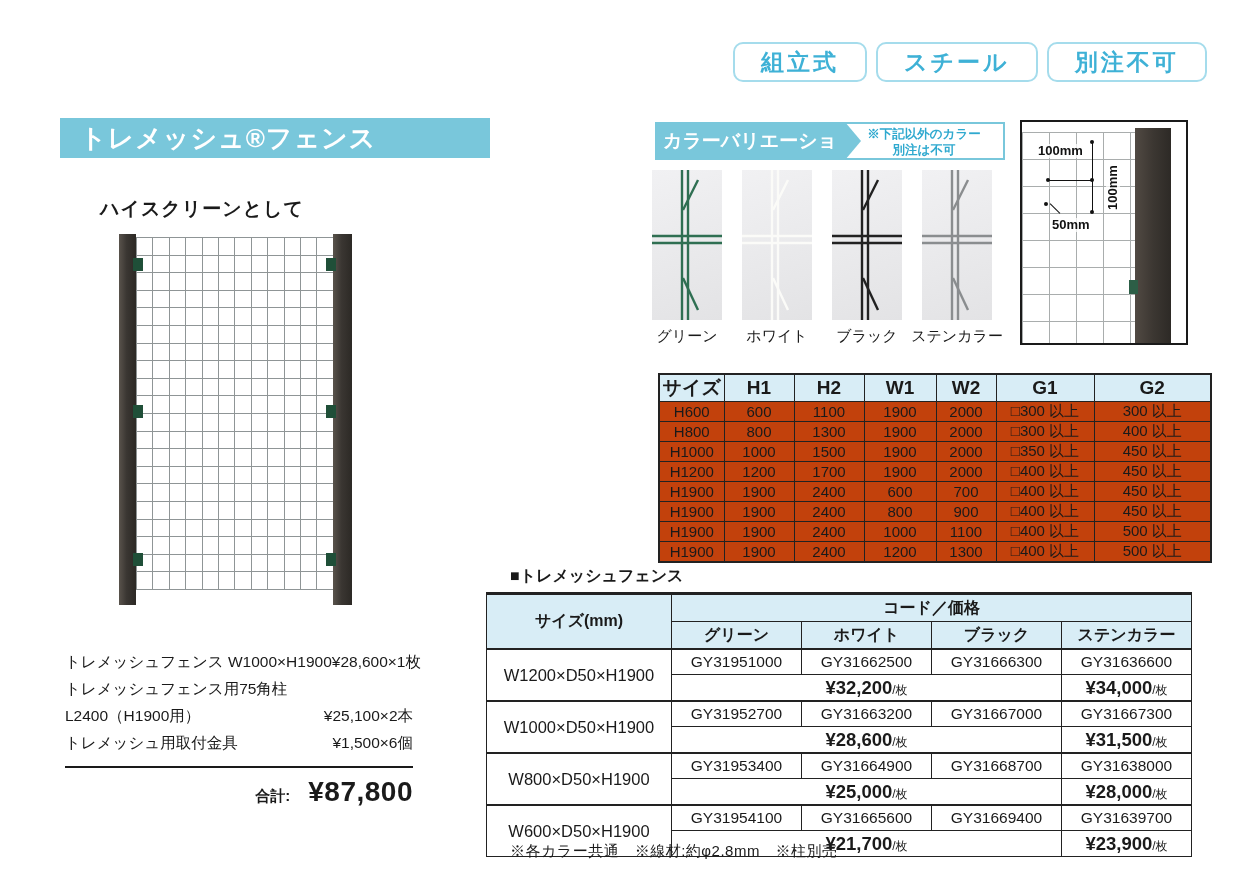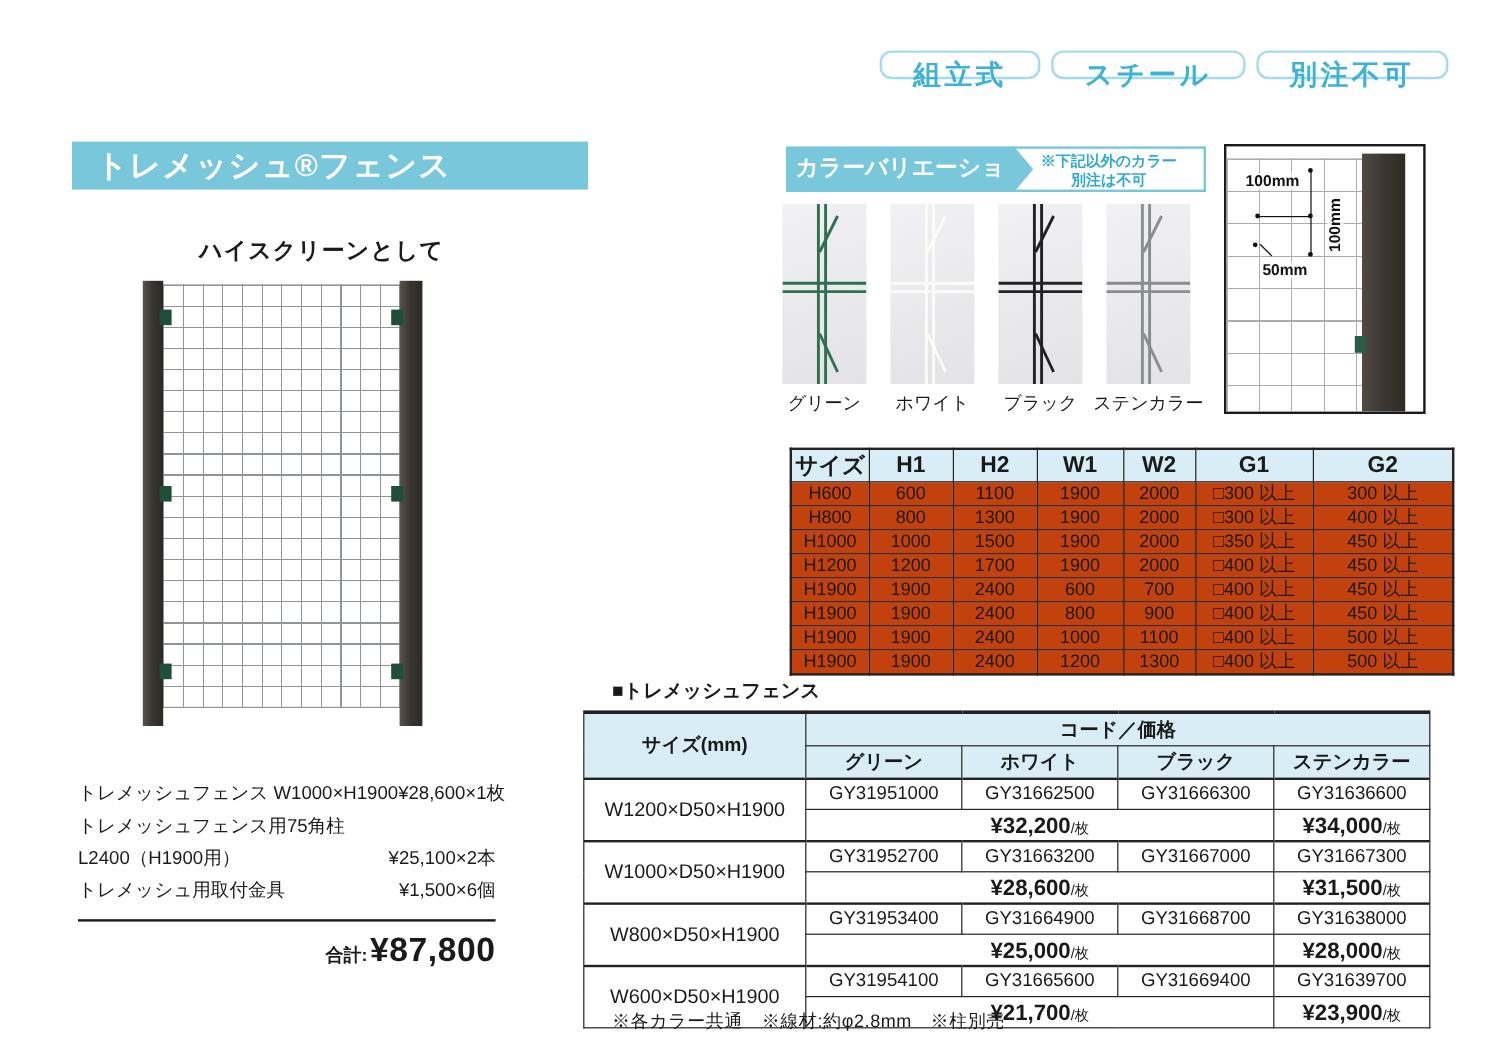--- a/index.html
+++ b/index.html
@@ -1,47 +1,47 @@
 <!DOCTYPE html>
 <html><head>
 <meta charset="utf-8">
 <style>
   html,body{margin:0;padding:0;background:#fff;}
   .page{position:relative;width:1245px;height:879px;background:#fff;overflow:hidden;
         font-family:"Liberation Sans",sans-serif;color:#1a1a1a;}
 
   
   .badge-row{position:absolute;left:733px;top:42px;display:flex;gap:9px;}
-  .badge{height:24px;box-sizing:border-box;border:2px solid #a5dcec;border-radius:10px;
+  .badge{height:40px;box-sizing:border-box;border:2px solid #a5dcec;border-radius:10px;
          color:#3eb1d6;font-size:23px;font-weight:bold;line-height:36px;padding:0 26px;
          letter-spacing:3px;white-space:nowrap;}
 
   
   .title-banner{position:absolute;left:60px;top:118px;width:430px;height:40px;
                 background:#79c7db;color:#fff;font-size:26px;font-weight:bold;
                 line-height:40px;padding-left:20px;box-sizing:border-box;letter-spacing:1px;}
-  .subtitle{position:absolute;left:100px;top:196px;width:270px;text-align:right;
+  .subtitle{position:absolute;left:100px;top:196px;width:270px;text-align:left;
             font-size:19px;font-weight:bold;letter-spacing:1px;}
 
   .fence{position:absolute;left:105px;top:230px;width:285px;height:385px;}
   .fence .mesh{position:absolute;left:31px;top:7px;width:197px;height:352px;
     background-image:
       repeating-linear-gradient(to right,#8f9596 0,#8f9596 1px,transparent 1px,transparent 16.4px),
       repeating-linear-gradient(to bottom,#8f9596 0,#8f9596 1px,transparent 1px,transparent 17.6px);
     border-right:1px solid #8f9596;border-bottom:1px solid #8f9596;}
   .fence .post{position:absolute;top:4px;height:371px;
     background:linear-gradient(to right,#59534c 0%,#3a3632 45%,#2c2925 100%);}
   .fence .post.left{left:14px;width:17px;}
   .fence .post.right{left:228px;width:19px;}
   .fence .bracket{position:absolute;width:10px;height:13px;background:#1f4f38;}
 
   .estimate{position:absolute;left:65px;top:648px;width:348px;font-size:15.5px;}
   .estimate .row{display:flex;justify-content:space-between;line-height:27px;white-space:nowrap;}
   .estimate .sep{border:none;border-top:2px solid #1a1a1a;margin:10px 0 8px 0;}
-  .estimate .total{display:flex;justify-content:flex-end;align-items:baseline;gap:2px;}
+  .estimate .total{display:flex;justify-content:flex-end;align-items:baseline;gap:18px;}
   .estimate .total .lbl{font-size:15px;font-weight:bold;}
   .estimate .total .val{font-size:28px;font-weight:bold;letter-spacing:0.5px;}
 
   
   .cv-head{position:absolute;left:655px;top:122px;height:38px;width:350px;}
   .cv-note{position:absolute;left:188px;top:0;width:162px;height:38px;box-sizing:border-box;
            border:2px solid #79c7db;color:#2fa9cf;font-size:12.5px;font-weight:bold;
            text-align:center;line-height:16px;padding-top:2px;background:#fff;}
   .cv-label{position:absolute;left:0;top:0;width:190px;height:38px;background:#79c7db;
             color:#fff;font-size:19px;font-weight:bold;line-height:38px;text-align:center;}

